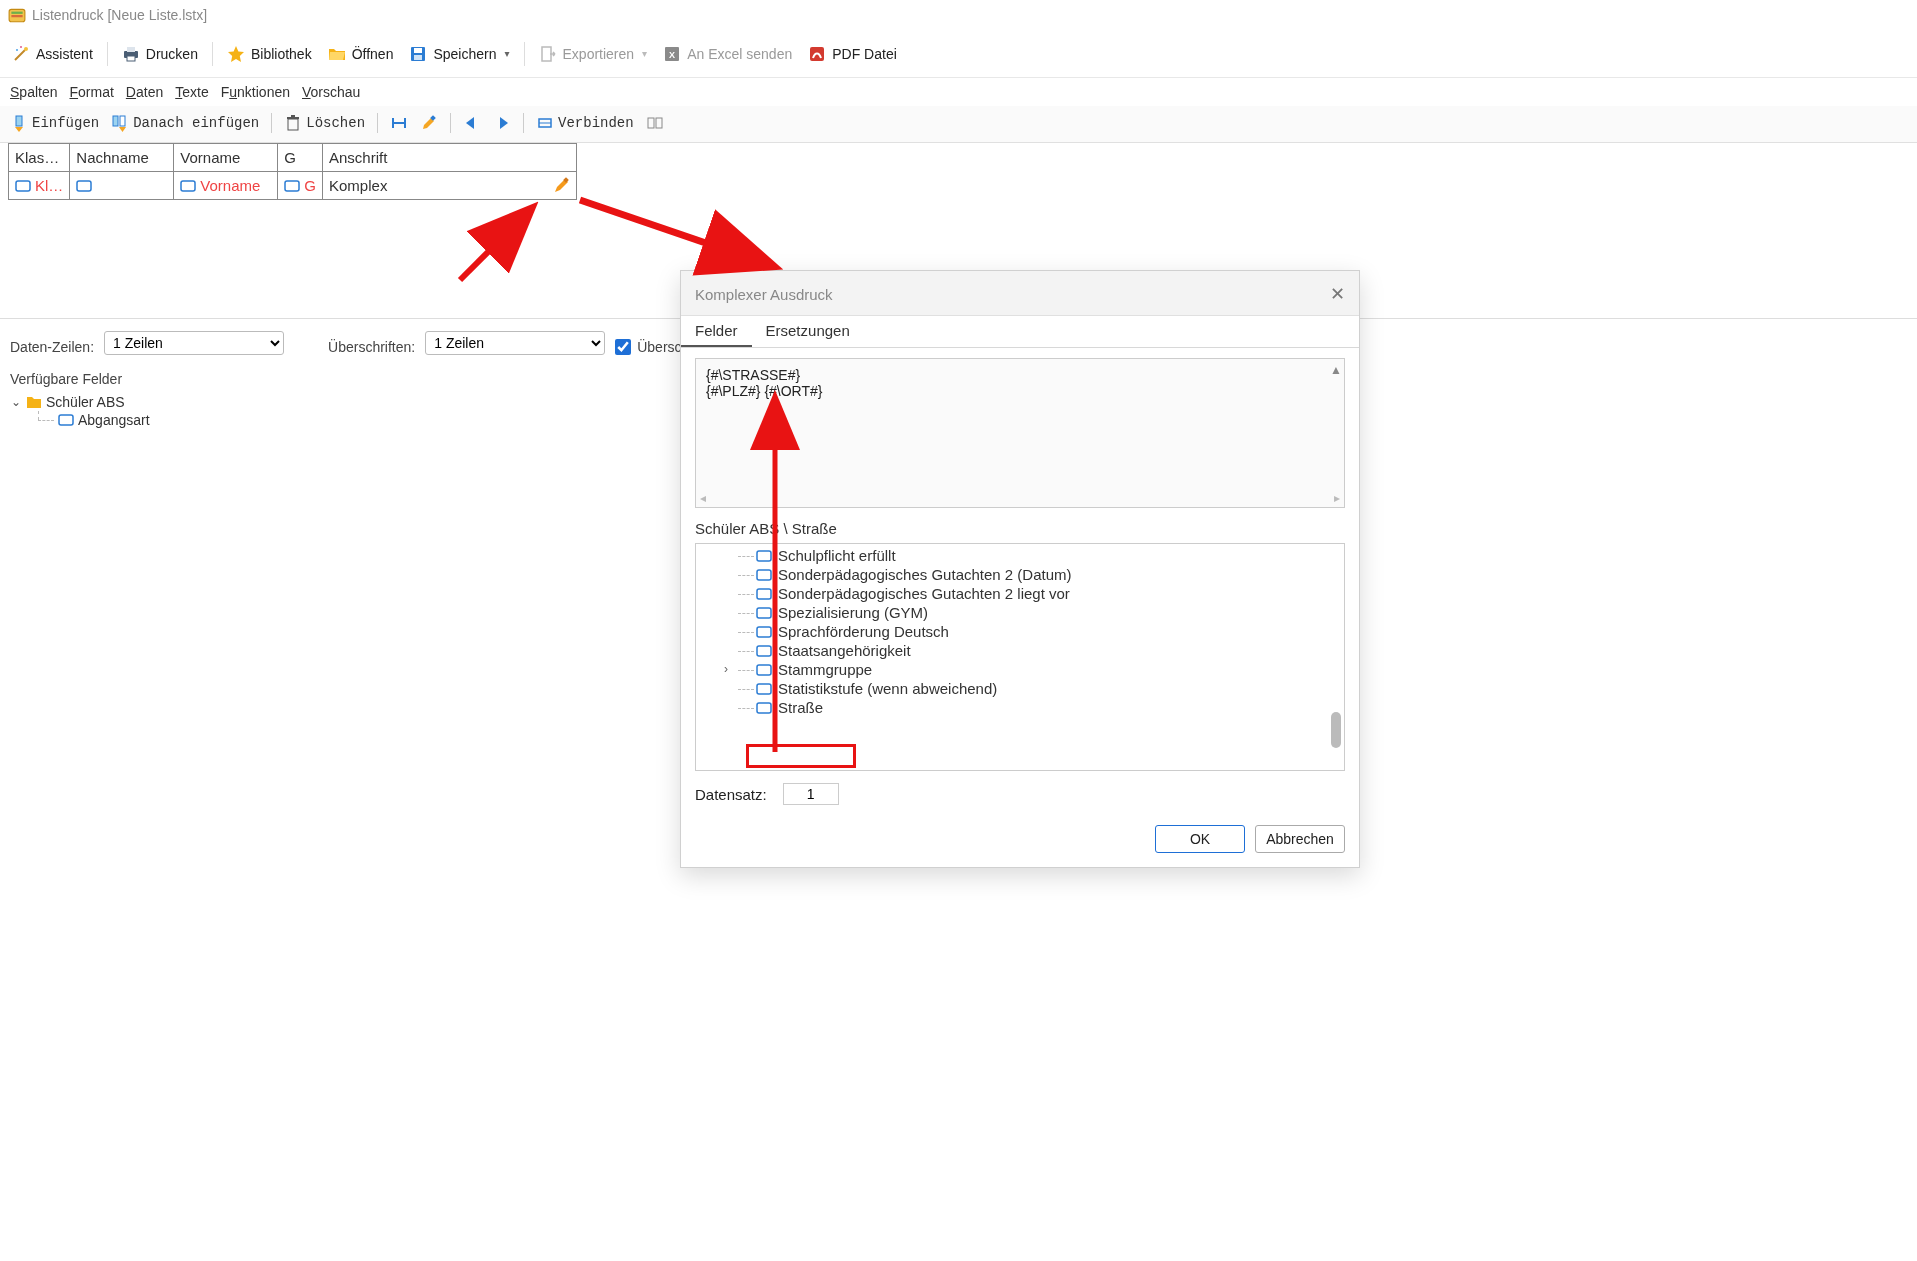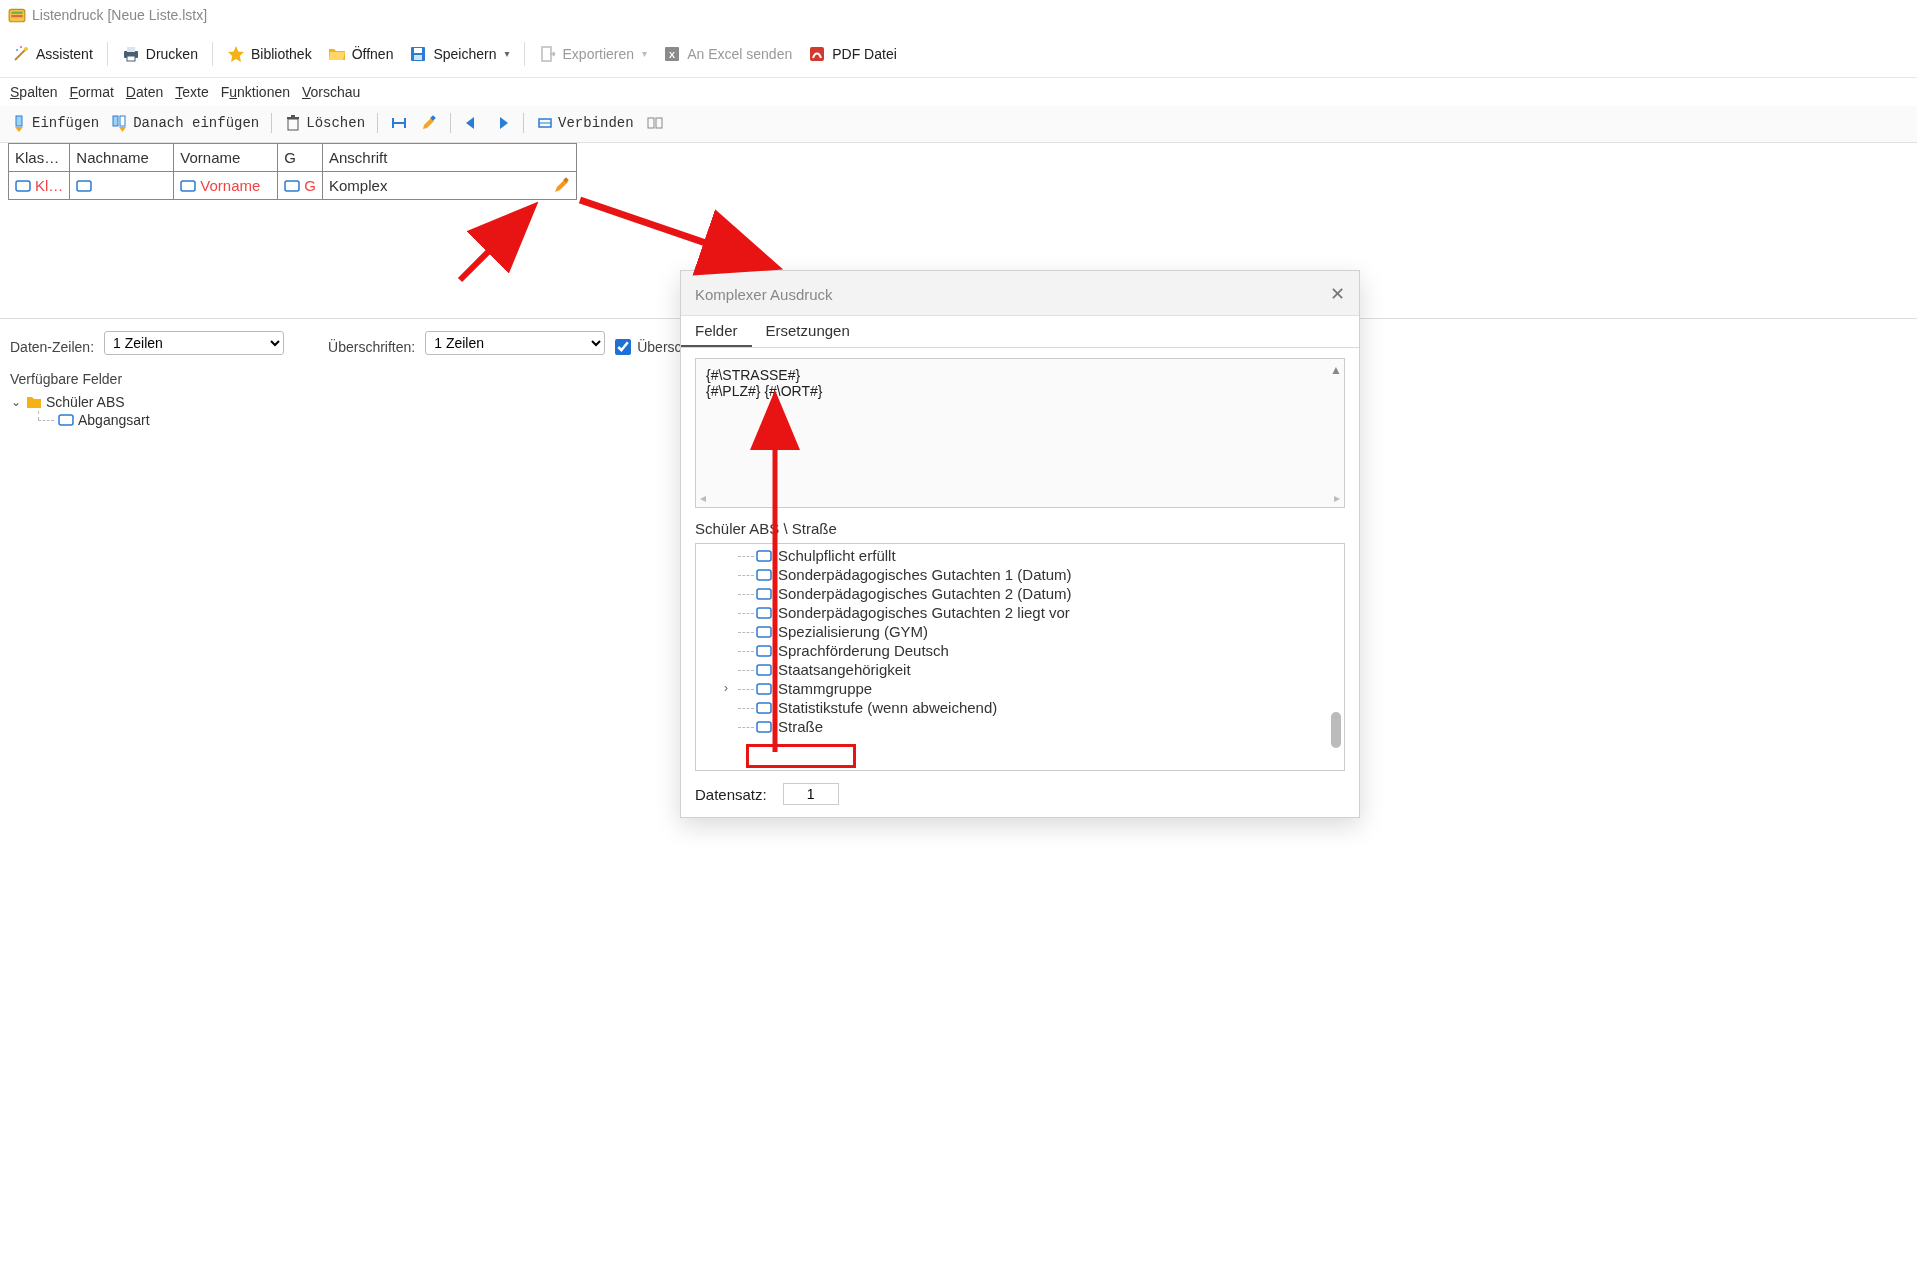--- a/index.html
+++ b/index.html
@@ -407,26 +407,20 @@
           <div class="fl-item">
             <svg class="field-ic" viewBox="0 0 16 12">
               <rect x="1" y="1" width="14" height="10" rx="2" fill="none" stroke="#2b7cd3" stroke-width="1.5"></rect>
             </svg>
             <span>Schulpflicht erfüllt</span>
           </div>
           <div class="fl-item">
             <svg class="field-ic" viewBox="0 0 16 12">
               <rect x="1" y="1" width="14" height="10" rx="2" fill="none" stroke="#2b7cd3" stroke-width="1.5"></rect>
             </svg>
-            <span>Sonderpädagogisches Gutachten 1 (Datum)</span>
-          </div>
-          <div class="fl-item">
-            <svg class="field-ic" viewBox="0 0 16 12">
-              <rect x="1" y="1" width="14" height="10" rx="2" fill="none" stroke="#2b7cd3" stroke-width="1.5"></rect>
-            </svg>
             <span>Sonderpädagogisches Gutachten 2 (Datum)</span>
           </div>
           <div class="fl-item">
             <svg class="field-ic" viewBox="0 0 16 12">
               <rect x="1" y="1" width="14" height="10" rx="2" fill="none" stroke="#2b7cd3" stroke-width="1.5"></rect>
             </svg>
             <span>Sonderpädagogisches Gutachten 2 liegt vor</span>
           </div>
           <div class="fl-item">
             <svg class="field-ic" viewBox="0 0 16 12">
@@ -470,20 +464,24 @@
         <div class="scroll-thumb"></div>
       </div>
       <div class="redbox" style="left:50px; top:200px; width:110px; height:24px;"></div>
     </div>
 
     <div class="datensatz">
       <span>Datensatz:</span>
       <input type="text" value="1" style="">
     </div>
   </div>
+  <div class="dlg-buttons">
+    <button class="dlg-btn">OK</button>
+    <button class="dlg-btn cancel">Abbrechen</button>
+  </div>
 </div>
 
 <svg class="annot" style="left:0; top:0; width:1360px; height:900px;">
   <defs>
     <marker id="ah" markerWidth="12" markerHeight="12" refX="10" refY="5" orient="auto">
       <polygon points="0,0 12,5 0,10" fill="#e81313"></polygon>
     </marker>
   </defs>
 
   <line x1="460" y1="280" x2="530" y2="210" stroke="#e81313" stroke-width="6" marker-end="url(#ah)"></line>

